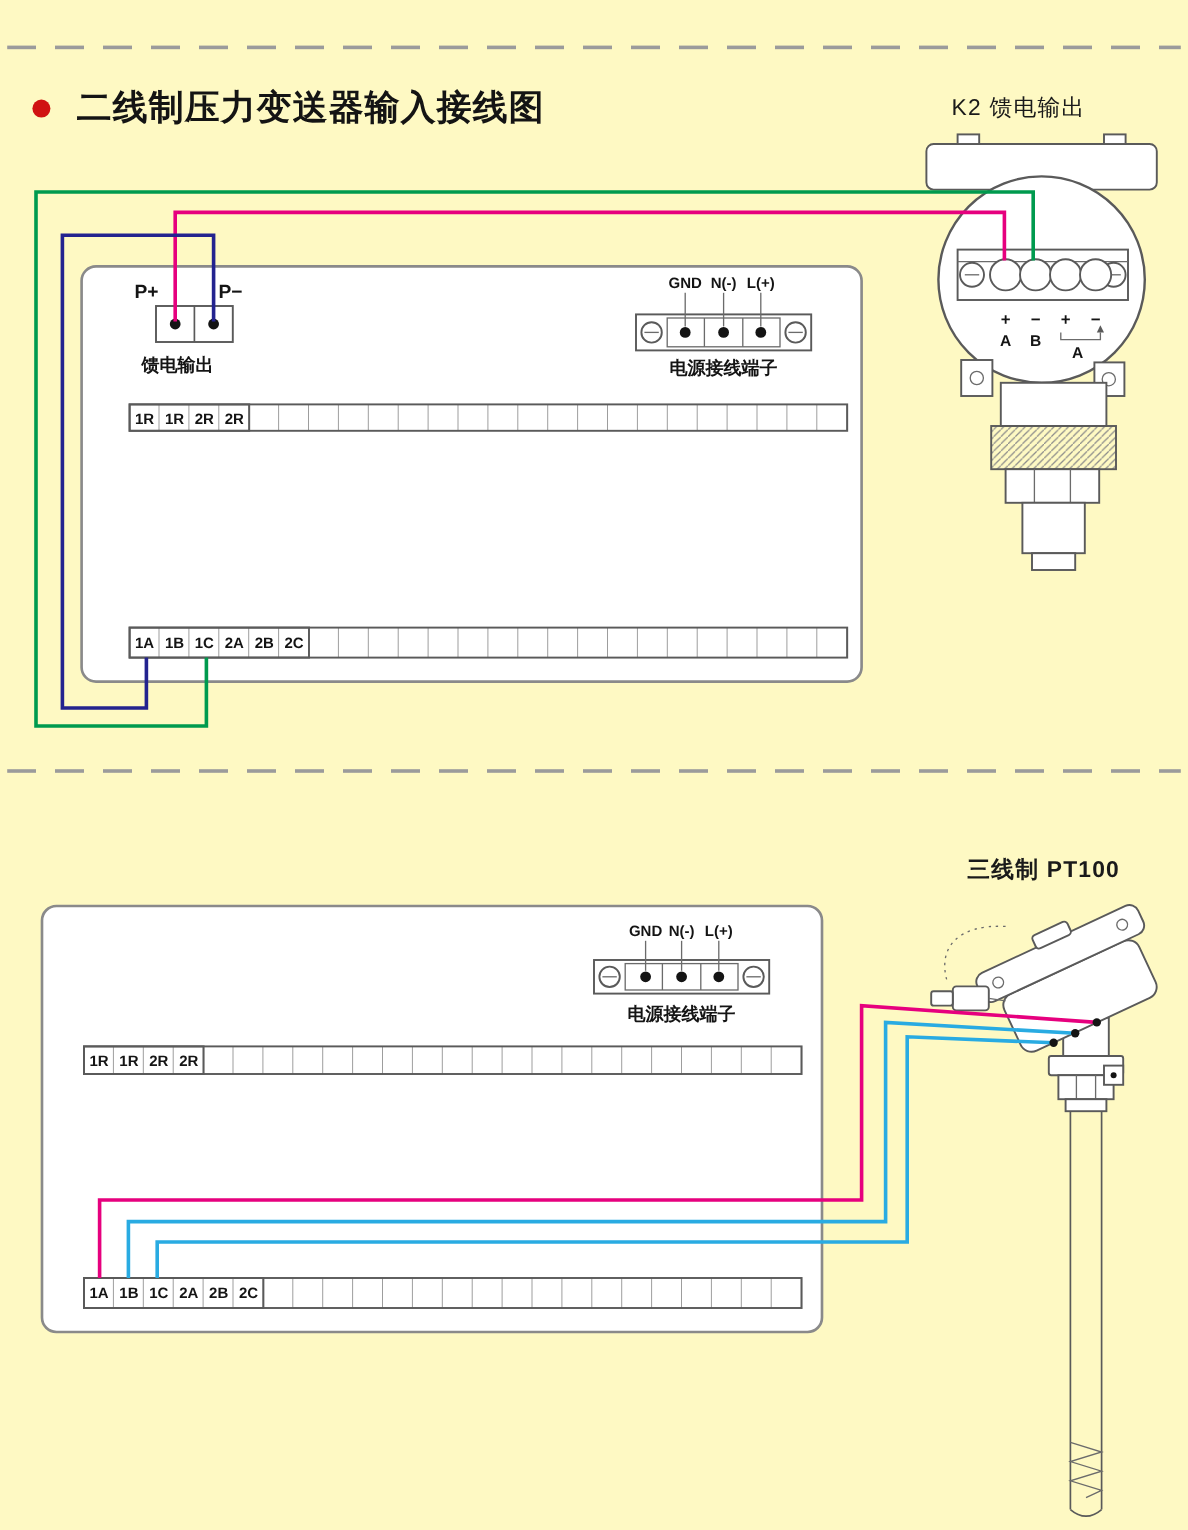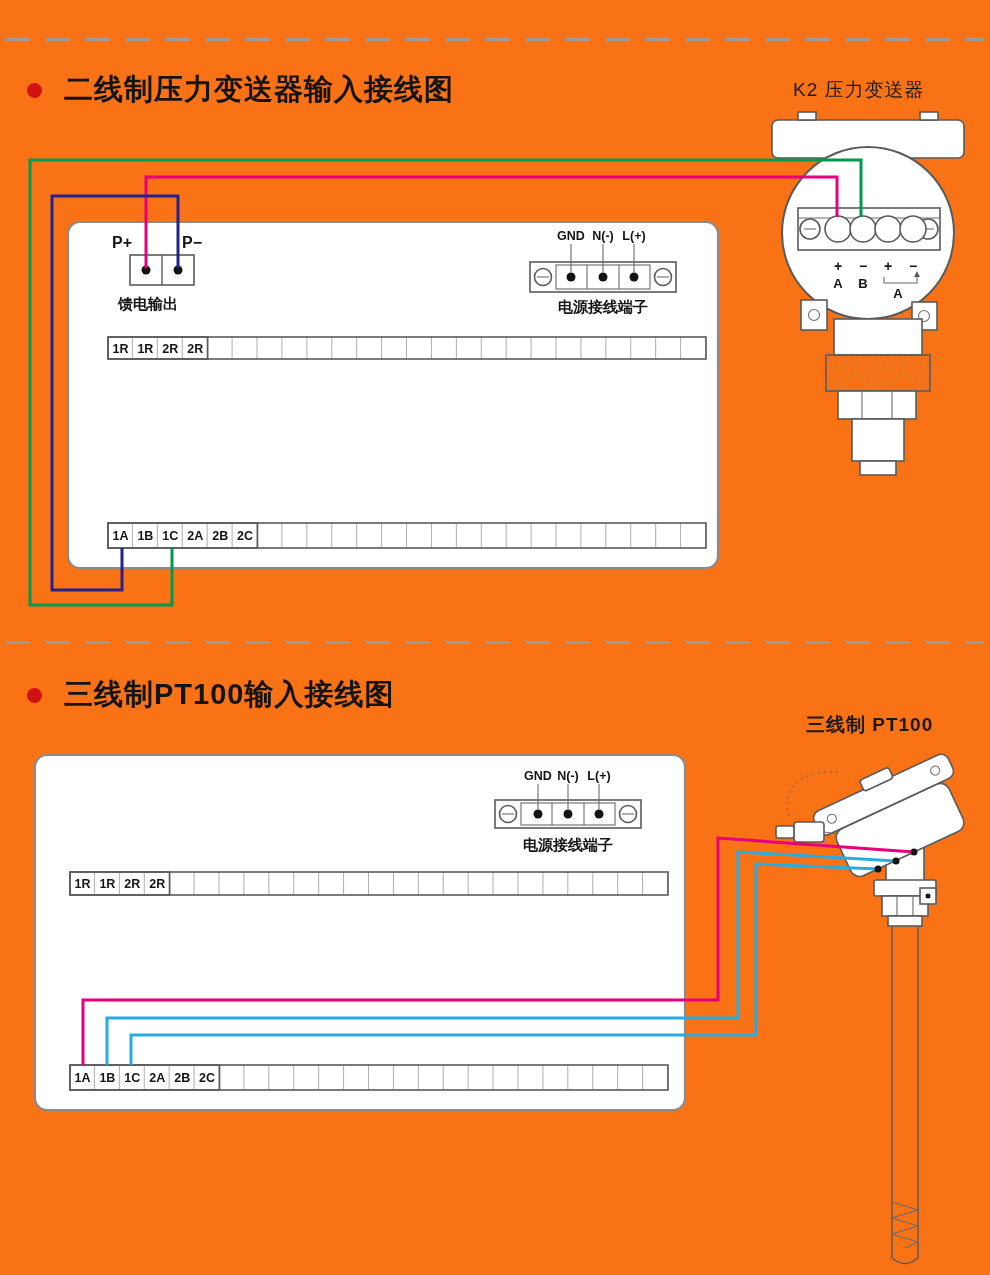--- a/index.html
+++ b/index.html
@@ -1,17 +1,17 @@
 <!DOCTYPE html>
 <html><head>
 <meta charset="utf-8">
 <style>
   html,body{margin:0;padding:0;background:#e9e9e9;}
   .canvas{
-    position:relative;width:990px;height:1275px;background:#f97316;
+    position:relative;width:990px;height:1275px;background:#fef9c3;
     font-family:"Liberation Sans","DejaVu Sans",sans-serif;overflow:hidden;
   }
   .sep{
     position:absolute;left:6px;width:978px;height:3px;
     background:repeating-linear-gradient(90deg,#9b9b9b 0 24px,transparent 24px 40px);
   }
   .sec-header{position:absolute;display:flex;align-items:center;gap:22px;}
   .bullet{width:15px;height:15px;border-radius:50%;background:#d01212;flex:0 0 auto;}
   .sec-title{margin:0;font-size:29px;font-weight:600;color:#141414;letter-spacing:1px;}
   .dev-label{position:absolute;font-size:19px;color:#1a1a1a;font-weight:500;letter-spacing:1px;}
@@ -34,21 +34,21 @@
 <body>
 
 <div class="canvas">
 
   <div class="sep" style="top:38px"></div>
 
   <div class="sec-header" style="top:70px;left:27px">
     <span class="bullet"></span>
     <h1 class="sec-title">二线制压力变送器输入接线图</h1>
   </div>
-  <div class="dev-label" style="top:77px;left:793px">K2  压力变送器</div>
+  <div class="dev-label" style="top:77px;left:793px">K2  馈电输出</div>
 
   <svg style="top:100px" width="990" height="545" viewBox="0 0 990 545">
     <defs>
       <pattern id="cellsS1" x="108" y="0" width="24.9167" height="40" patternUnits="userSpaceOnUse">
         <line x1="24.9167" y1="0" x2="24.9167" y2="40" stroke="#6b6b6b" stroke-width="1.1"></line>
       </pattern>
       <pattern id="hatchS1" width="6" height="6" patternUnits="userSpaceOnUse">
         <path d="M0 6 L6 0" stroke="#8a8a8a" stroke-width="1"></path>
       </pattern>
     </defs>
@@ -152,24 +152,20 @@
       </g>
     </g>
 
     <path class="wire" d="M861 117 L861 60 L30 60 L30 505 L172 505 L172 448" stroke="#009a4e"></path>
     <path class="wire" d="M146 168 L146 77 L837 77 L837 117" stroke="#e6007e"></path>
     <path class="wire" d="M178 168 L178 96 L52 96 L52 490 L122 490 L122 448" stroke="#23238f"></path>
   </svg>
 
   <div class="sep" style="top:641px"></div>
 
-  <div class="sec-header" style="top:675px;left:27px">
-    <span class="bullet"></span>
-    <h1 class="sec-title">三线制PT100输入接线图</h1>
-  </div>
   <div class="dev-label b" style="top:712px;left:806px">三线制  PT100</div>
 
   <svg style="top:730px" width="990" height="545" viewBox="0 0 990 545">
     <defs>
       <pattern id="cellsS2" x="70" y="0" width="24.9167" height="40" patternUnits="userSpaceOnUse">
         <line x1="24.9167" y1="0" x2="24.9167" y2="40" stroke="#6b6b6b" stroke-width="1.1"></line>
       </pattern>
     </defs>
 
     <g>

